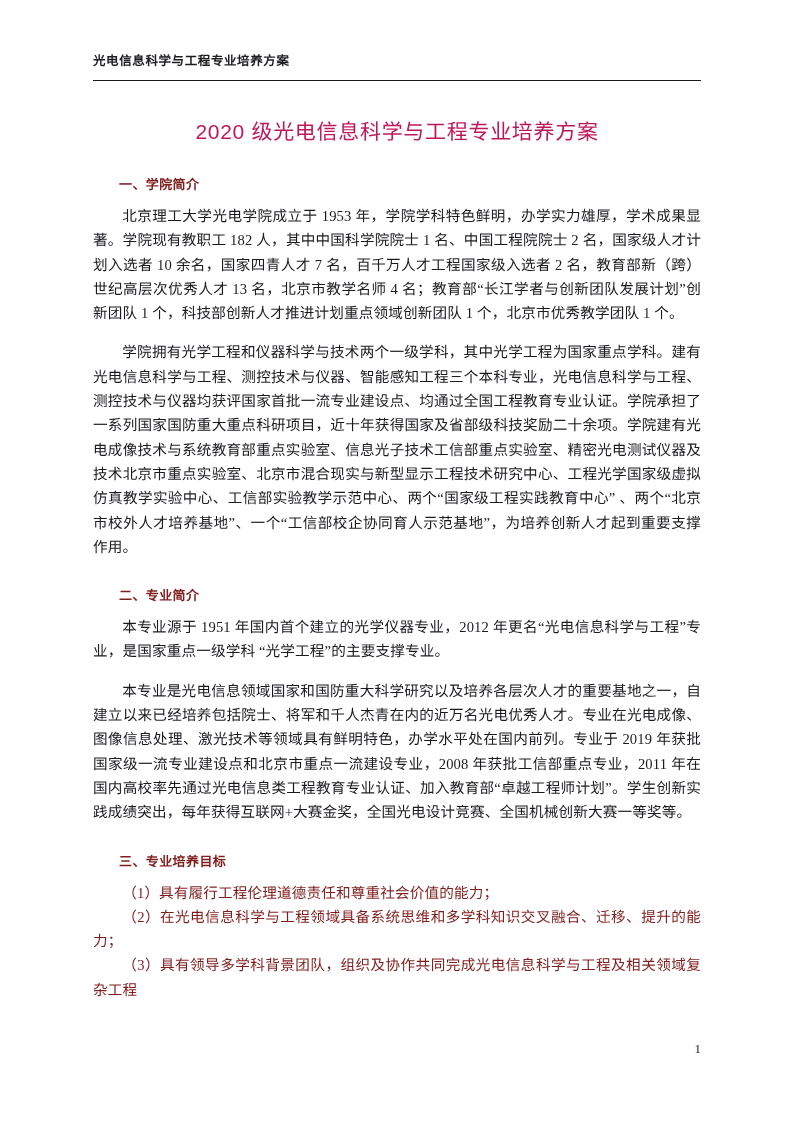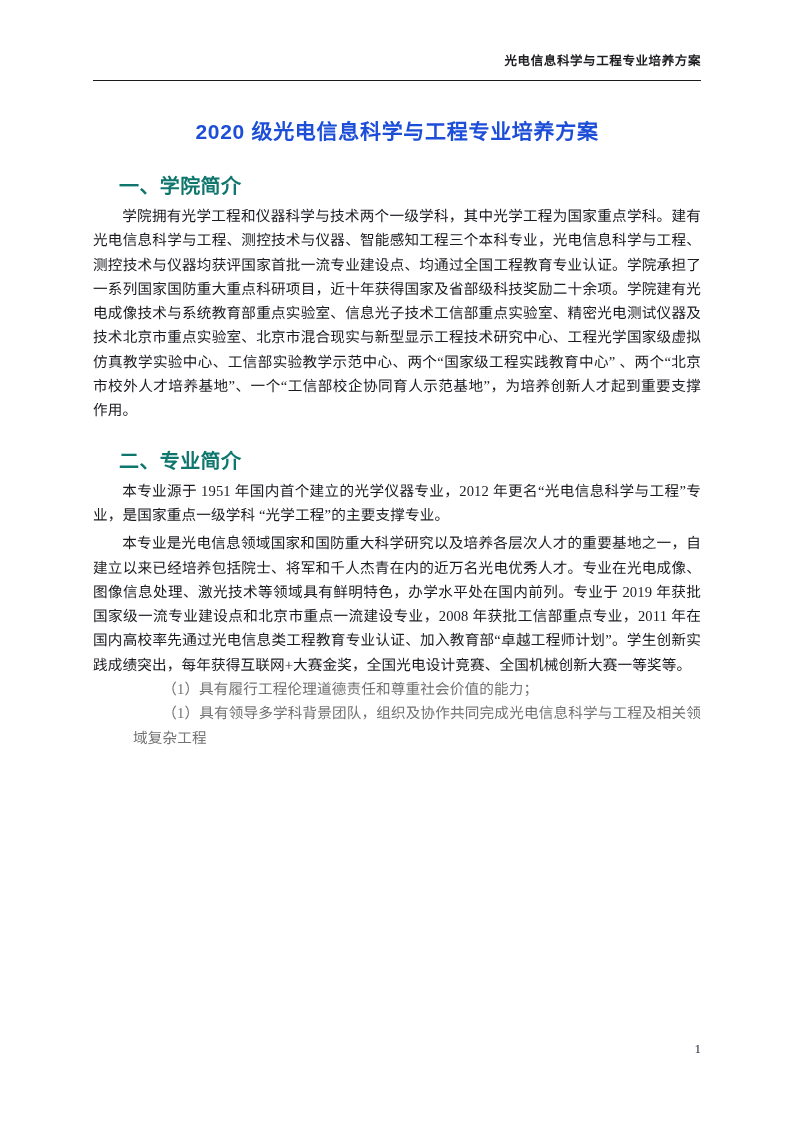--- a/index.html
+++ b/index.html
@@ -25,21 +25,21 @@
     height: 1122px;
     box-sizing: border-box;
   }
 
   
   .page-header {
     position: absolute;
     left: 93px;
     top: 52px;
     width: 608px;
-    text-align: right;
+    text-align: left;
   }
   .page-header .header-text {
     display: block;
     font-family: "Liberation Sans", "DejaVu Sans", sans-serif;
     font-size: 12.5px;
     font-weight: 600;
     letter-spacing: 0.6px;
     color: #1d1d22;
     line-height: 18px;
     padding-bottom: 5px;
@@ -57,69 +57,68 @@
   .content {
     position: absolute;
     left: 93px;
     top: 110px;
     width: 608px;
   }
 
   .doc-title {
     font-family: "Liberation Sans", "DejaVu Sans", sans-serif;
     font-size: 21px;
-    font-weight: 700;
+    font-weight: 400;
     text-align: center;
     letter-spacing: 0.7px;
-    color: #1d4ed8;
+    color: #be185d;
     line-height: 32px;
     margin: 6px 0 0 0;
   }
 
   .section-heading {
-    font-family: Liberation Sans, sans-serif;
-    font-size: 20px;
+    font-family: Liberation Mono, monospace;
+    font-size: 13px;
     font-weight: 700;
-    color: #0f766e;
+    color: #7f1d1d;
     letter-spacing: 0.4px;
     text-indent: 26px;
     line-height: 24px;
     margin: 26px 0 6px 0;
   }
 
   p.para {
     font-size: 14.6px;
     line-height: 24.3px;
     text-align: justify;
     text-justify: inter-ideograph;
     text-indent: 2em;
     margin: 0;
     letter-spacing: 0.15px;
     color: #1a1a20;
   }
-  p.para + p.para { margin-top: 4px; }
+  p.para + p.para { margin-top: 15px; }
 
   p.noindent {
     text-indent: 2em;
   }
 
   ol.goal-list {
     list-style: none;
     margin: 0;
     padding: 0;
   }
   ol.goal-list li {
     font-size: 14.6px;
     line-height: 24.3px;
     text-align: justify;
     text-justify: inter-ideograph;
     text-indent: 2em;
     letter-spacing: 0.15px;
-    color: #737373;
-    margin-left: 40px;
+    color: #7f1d1d;
   }
 
   
   .page-number {
     position: absolute;
     left: 93px;
     top: 1040px;
     width: 608px;
     text-align: right;
     font-size: 13px;
@@ -135,29 +134,32 @@
   <div class="page-header">
     <span class="header-text">光电信息科学与工程专业培养方案</span>
   </div>
   <div class="header-rule"></div>
 
   <div class="content">
 
     <h1 class="doc-title">2020 级光电信息科学与工程专业培养方案</h1>
 
     <h2 class="section-heading">一、学院简介</h2>
+    <p class="para">北京理工大学光电学院成立于 1953 年，学院学科特色鲜明，办学实力雄厚，学术成果显著。学院现有教职工 182 人，其中中国科学院院士 1 名、中国工程院院士 2 名，国家级人才计划入选者 10 余名，国家四青人才 7 名，百千万人才工程国家级入选者 2 名，教育部新（跨）世纪高层次优秀人才 13 名，北京市教学名师 4 名；教育部“长江学者与创新团队发展计划”创新团队 1 个，科技部创新人才推进计划重点领域创新团队 1 个，北京市优秀教学团队 1 个。</p>
     <p class="para">学院拥有光学工程和仪器科学与技术两个一级学科，其中光学工程为国家重点学科。建有光电信息科学与工程、测控技术与仪器、智能感知工程三个本科专业，光电信息科学与工程、测控技术与仪器均获评国家首批一流专业建设点、均通过全国工程教育专业认证。学院承担了一系列国家国防重大重点科研项目，近十年获得国家及省部级科技奖励二十余项。学院建有光电成像技术与系统教育部重点实验室、信息光子技术工信部重点实验室、精密光电测试仪器及技术北京市重点实验室、北京市混合现实与新型显示工程技术研究中心、工程光学国家级虚拟仿真教学实验中心、工信部实验教学示范中心、两个“国家级工程实践教育中心” 、两个“北京市校外人才培养基地”、一个“工信部校企协同育人示范基地”，为培养创新人才起到重要支撑作用。</p>
 
     <h2 class="section-heading">二、专业简介</h2>
     <p class="para">本专业源于 1951 年国内首个建立的光学仪器专业，2012 年更名“光电信息科学与工程”专业，是国家重点一级学科 “光学工程”的主要支撑专业。</p>
     <p class="para">本专业是光电信息领域国家和国防重大科学研究以及培养各层次人才的重要基地之一，自建立以来已经培养包括院士、将军和千人杰青在内的近万名光电优秀人才。专业在光电成像、图像信息处理、激光技术等领域具有鲜明特色，办学水平处在国内前列。专业于 2019 年获批国家级一流专业建设点和北京市重点一流建设专业，2008 年获批工信部重点专业，2011 年在国内高校率先通过光电信息类工程教育专业认证、加入教育部“卓越工程师计划”。学生创新实践成绩突出，每年获得互联网+大赛金奖，全国光电设计竞赛、全国机械创新大赛一等奖等。</p>
 
+    <h2 class="section-heading">三、专业培养目标</h2>
 
     <ol class="goal-list">
       <li>（1）具有履行工程伦理道德责任和尊重社会价值的能力；</li>
-      <li>（1）具有领导多学科背景团队，组织及协作共同完成光电信息科学与工程及相关领域复杂工程</li>
+      <li>（2）在光电信息科学与工程领域具备系统思维和多学科知识交叉融合、迁移、提升的能力；</li>
+      <li>（3）具有领导多学科背景团队，组织及协作共同完成光电信息科学与工程及相关领域复杂工程</li>
     </ol>
 
   </div>
 
   <div class="page-number">1</div>
 
 </div>
 
 </body></html>

